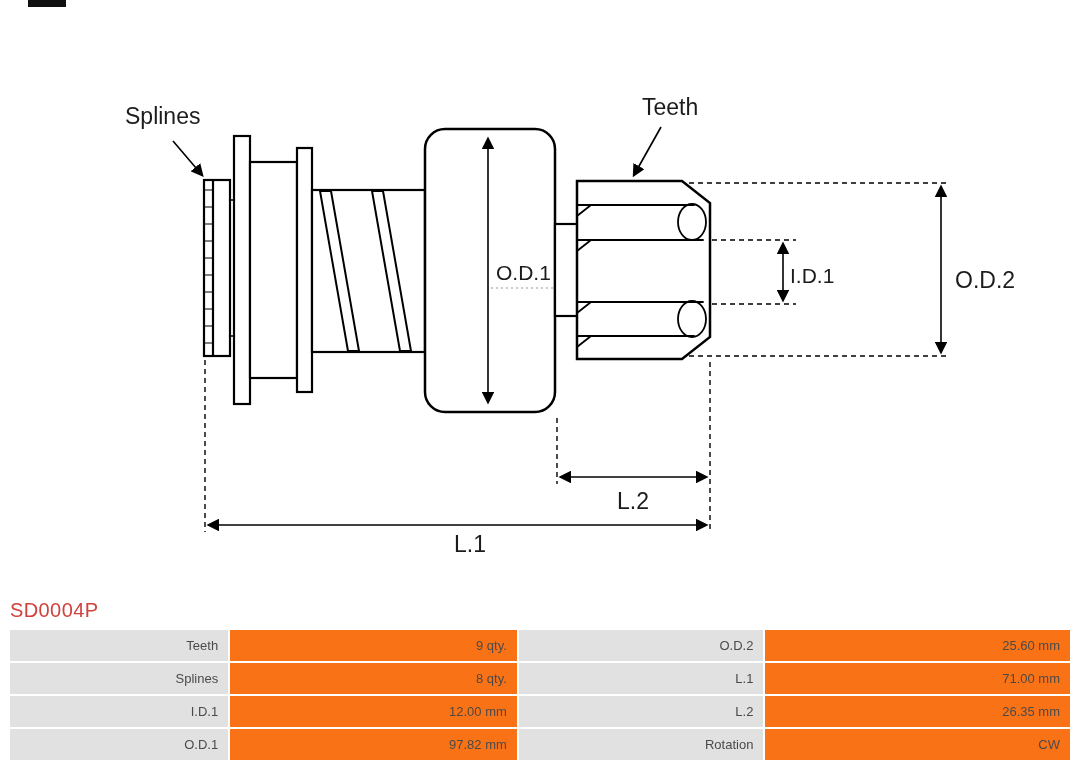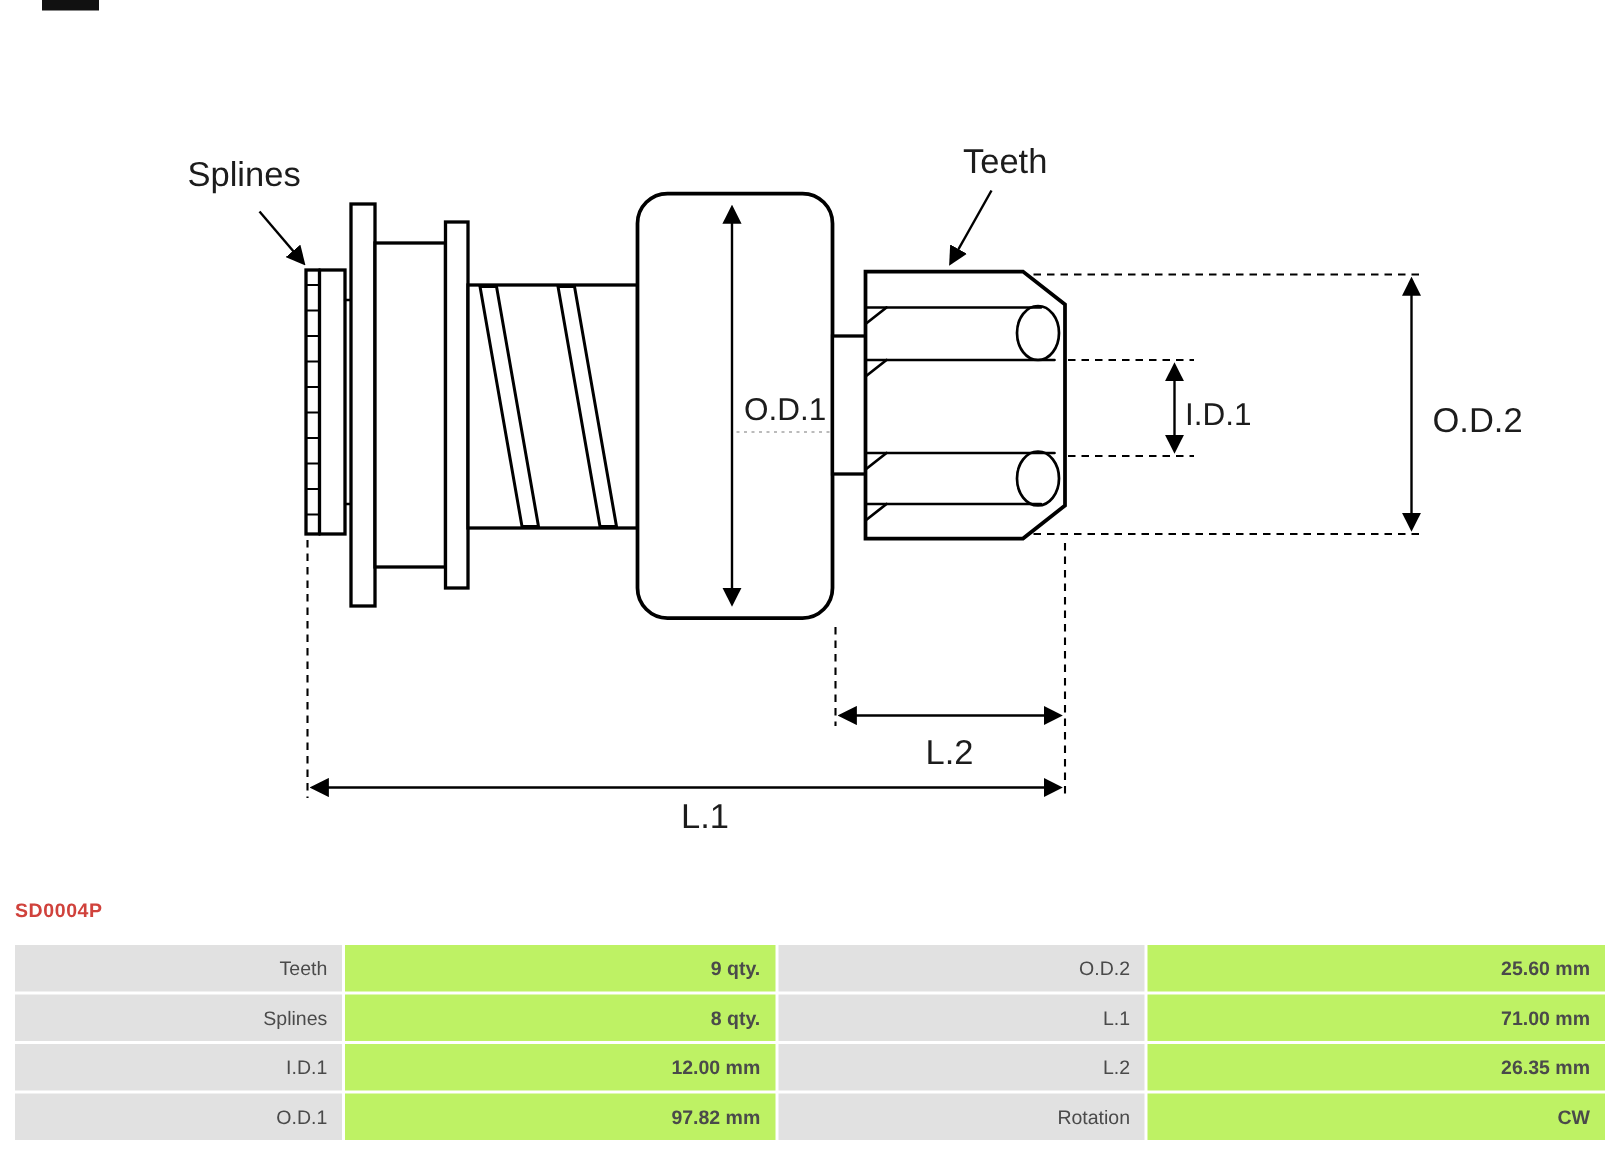--- a/index.html
+++ b/index.html
@@ -16,43 +16,42 @@
   }
   .diagram {
     position: absolute; top: 0; left: 0;
   }
   .diagram text {
     fill: #1c1c1c;
     font-family: "Liberation Sans", "DejaVu Sans", sans-serif;
   }
   .part-number {
     position: absolute; top: 599px; left: 10px;
-    font-size: 13px; letter-spacing: 0.4px;
+    font-size: 20px; letter-spacing: 0.4px;
     color: #d0423c;
-    font-weight: bold;
   }
   .spec-table {
     position: absolute; top: 628px; left: 8px;
     width: 1064px;
     border-collapse: separate;
     border-spacing: 2px;
     table-layout: fixed;
   }
   .spec-table td {
     height: 31px;
     font-size: 13px;
     color: #4a4a4a;
     text-align: right;
     padding: 0 10px 0 0;
     vertical-align: middle;
     white-space: nowrap;
     overflow: hidden;
   }
   .spec-table td.label { background: #e1e1e1; }
-  .spec-table td.value { background: #bef264; font-weight: bold; }
+  .spec-table td.value { background: #f97316; }
 </style>
 </head>
 <body>
 
 <div class="logo-mark"></div>
 
 <svg class="diagram" width="1080" height="596" viewBox="0 0 1080 596">
   <defs>
     <marker id="ah" viewBox="0 0 10 10" refX="8" refY="5" markerWidth="8" markerHeight="8" orient="auto-start-reverse">
       <path d="M0,0 L10,5 L0,10 Z" fill="#000"></path>

